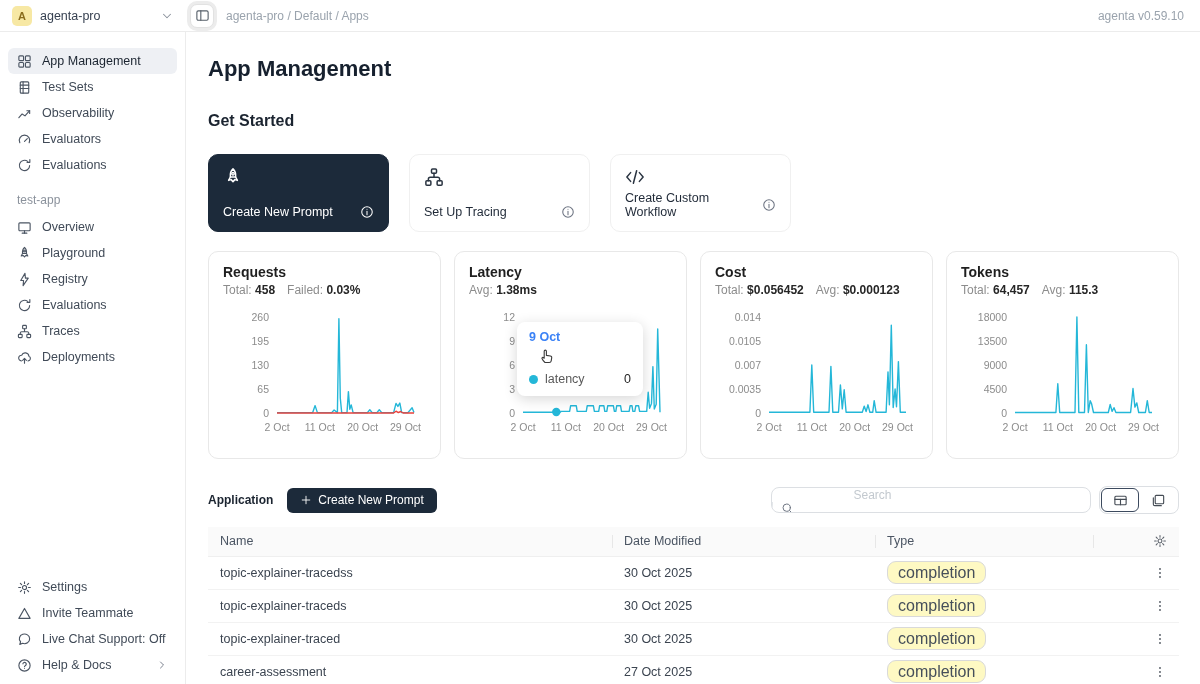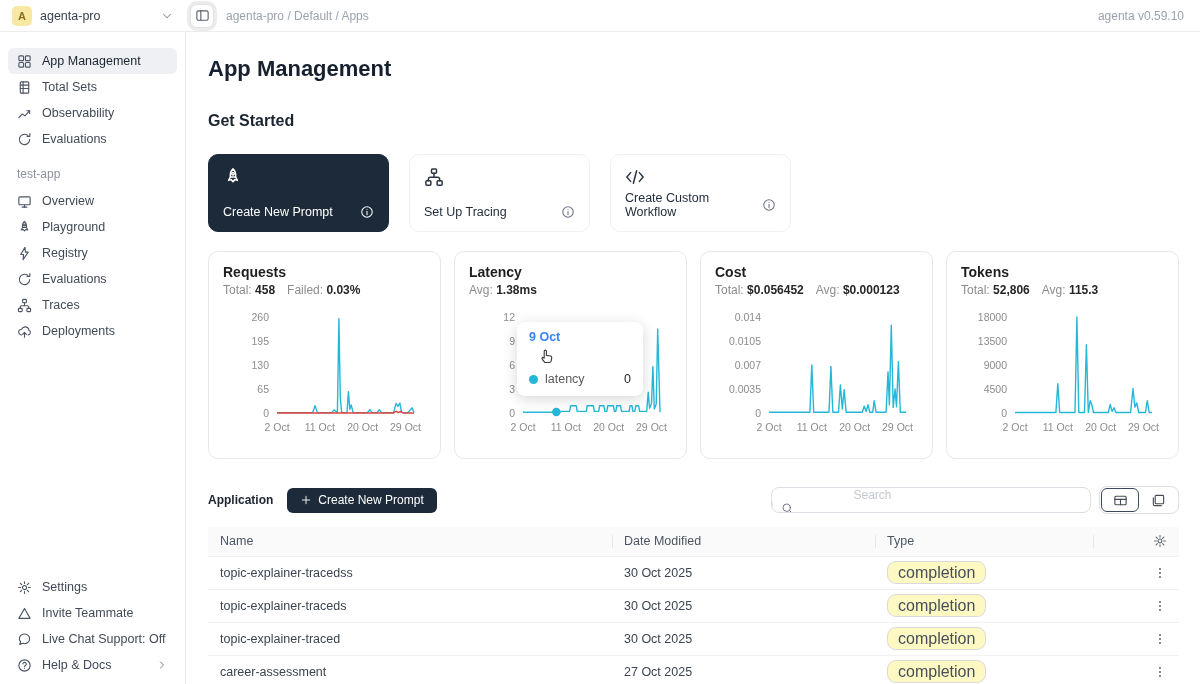--- a/index.html
+++ b/index.html
@@ -146,30 +146,39 @@
       </div>
       <div class="side-item">
         <span class="s-ico">
           <svg viewBox="0 0 16 16" fill="none" stroke="currentColor" stroke-width="1.2" stroke-linecap="round" stroke-linejoin="round">
             <rect x="3.5" y="2" width="9" height="12" rx="1"></rect>
             <line x1="3.5" y1="5.5" x2="12.5" y2="5.5"></line>
             <line x1="3.5" y1="9" x2="12.5" y2="9"></line>
             <line x1="6.5" y1="2" x2="6.5" y2="14"></line>
           </svg>
         </span>
-        <span>Total Sets</span>
+        <span>Test Sets</span>
       </div>
       <div class="side-item">
         <span class="s-ico">
           <svg viewBox="0 0 16 16" fill="none" stroke="currentColor" stroke-width="1.2" stroke-linecap="round" stroke-linejoin="round">
             <polyline points="2,12.5 5.5,8.5 8.5,10.5 13.5,5"></polyline>
             <polyline points="10.5,5 13.5,5 13.5,8"></polyline>
           </svg>
         </span>
         <span>Observability</span>
+      </div>
+      <div class="side-item">
+        <span class="s-ico">
+          <svg viewBox="0 0 16 16" fill="none" stroke="currentColor" stroke-width="1.2" stroke-linecap="round" stroke-linejoin="round">
+            <path d="M3 11.5 a5.6 5.6 0 1 1 10 0"></path>
+            <line x1="8" y1="10" x2="11" y2="7"></line>
+          </svg>
+        </span>
+        <span>Evaluators</span>
       </div>
       <div class="side-item">
         <span class="s-ico">
           <svg viewBox="0 0 16 16" fill="none" stroke="currentColor" stroke-width="1.2" stroke-linecap="round" stroke-linejoin="round">
             <path d="M13.5 8 a5.5 5.5 0 1 1 -2.1-4.35"></path>
             <polyline points="13.7,1.6 13.7,4.6 10.7,4.6"></polyline>
           </svg>
         </span>
         <span>Evaluations</span>
       </div>
@@ -409,21 +418,21 @@
           <text x="54.0" y="124" text-anchor="middle">2 Oct</text>
           <text x="96.8" y="124" text-anchor="middle">11 Oct</text>
           <text x="139.7" y="124" text-anchor="middle">20 Oct</text>
           <text x="182.5" y="124" text-anchor="middle">29 Oct</text>
           <polyline fill="none" stroke="#24b7d8" stroke-width="1.4" stroke-linejoin="round" points="54.0,105.3 94.9,105.3 96.8,58.0 98.7,105.3 114.0,105.3 115.9,59.4 117.8,105.3 123.5,105.3 125.4,77.9 127.3,101.9 129.2,82.7 131.1,105.3 147.3,105.3 149.2,99.1 151.1,104.6 153.0,97.8 154.9,105.3 157.7,105.3 159.2,93.7 161.1,105.3 171.1,105.3 173.0,64.9 174.4,97.8 176.3,18.2 178.2,100.5 180.1,82.0 181.5,99.8 183.4,54.6 185.3,105.3 191.0,105.3"></polyline>
         </svg>
       </div>
       <div class="metric-card">
         <div class="m-title">Tokens</div>
         <div class="m-stats">
-          <span><span class="s-l">Total:</span> <b>52,806</b></span>
+          <span><span class="s-l">Total:</span> <b>64,457</b></span>
           <span><span class="s-l">Avg:</span> <b>115.3</b></span>
         </div>
         <svg class="m-chart" viewBox="0 0 205 130">
           <text x="46" y="13.5" text-anchor="end">18000</text>
           <text x="46" y="37.5" text-anchor="end">13500</text>
           <text x="46" y="61.5" text-anchor="end">9000</text>
           <text x="46" y="85.5" text-anchor="end">4500</text>
           <text x="46" y="109.5" text-anchor="end">0</text>
           <text x="54.0" y="124" text-anchor="middle">2 Oct</text>
           <text x="96.8" y="124" text-anchor="middle">11 Oct</text>

